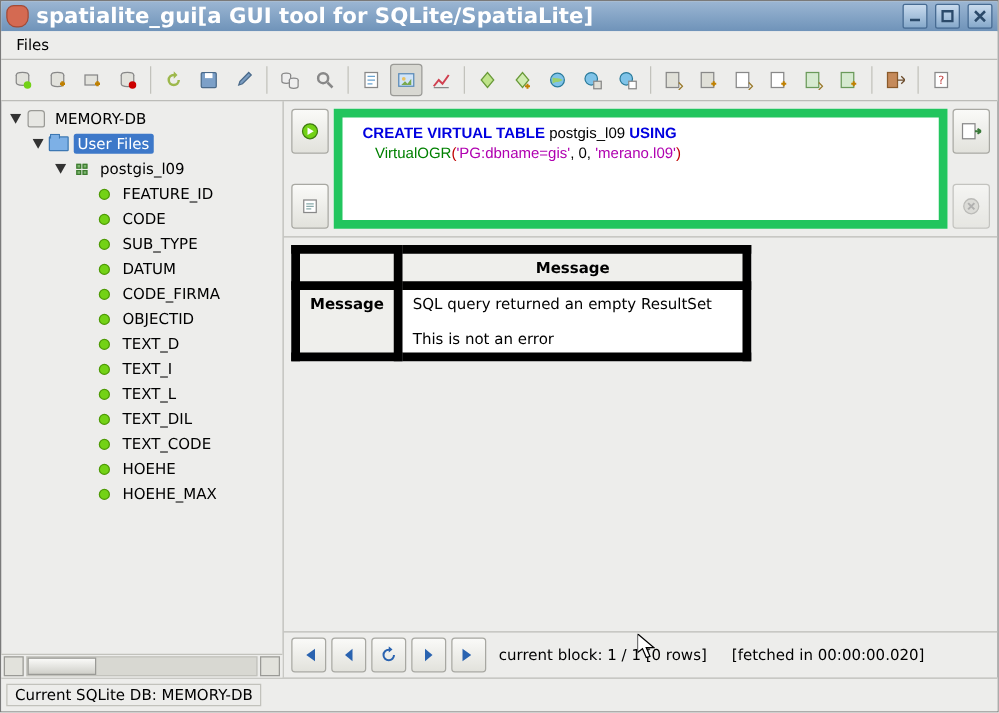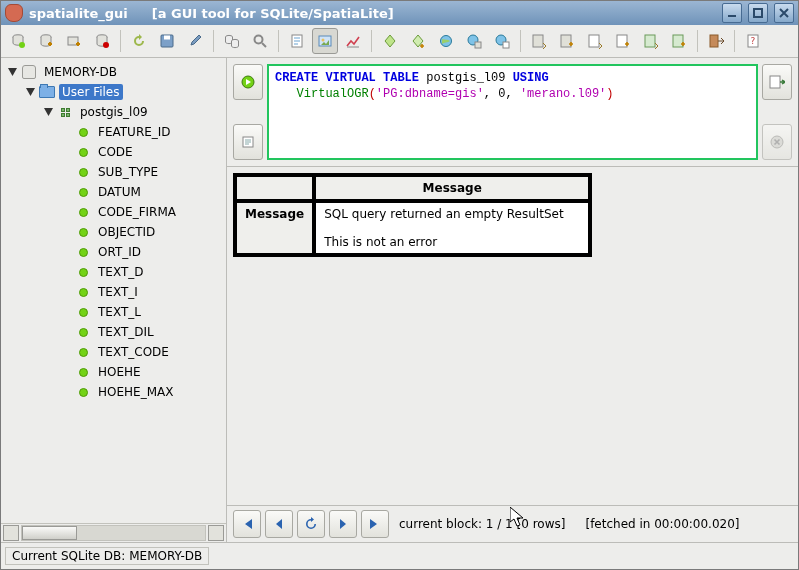--- a/index.html
+++ b/index.html
@@ -1,19 +1,19 @@
 <!DOCTYPE html>
 <html><head>
 <meta charset="utf-8">
 <style>
   html,body{margin:0;padding:0;font-family:"DejaVu Sans",Verdana,sans-serif;font-size:12px;color:#000;background:#ededeb;height:100%;}
   .window{width:799px;height:570px;display:flex;flex-direction:column;box-sizing:border-box;border:1px solid #7a7a7a;}
   .titlebar{height:24px;background:linear-gradient(to bottom,#9bb6d3 0%,#6f93b9 100%);display:flex;align-items:center;padding:0 4px;gap:6px;}
   .titlebar .app-icon{width:16px;height:16px;background:#d46a52;border-radius:6px 6px 8px 8px;border:1px solid #a34a36;}
-  .titlebar .title{flex:1;color:#fff;font-weight:bold;font-size:13px;display:flex;gap:24px;white-space:pre;}
+  .titlebar .title{flex:1;color:#fff;font-weight:bold;font-size:17px;display:flex;white-space:pre;}
   .win-btn{width:18px;height:18px;border:1px solid #476b92;background:linear-gradient(#c9dbee,#86a9cb);border-radius:2px;display:flex;align-items:center;justify-content:center;cursor:pointer;}
   .win-btn svg{width:10px;height:10px;stroke:#2b4a6a;stroke-width:2;fill:none;}
   .menubar{height:22px;background:#ededeb;border-bottom:1px solid #bcbcb8;display:flex;align-items:center;padding:0 4px;}
   .menu-item{padding:2px 8px;cursor:pointer;}
   .toolbar{height:32px;background:#ededeb;border-bottom:1px solid #bcbcb8;display:flex;align-items:center;padding:0 4px;gap:2px;overflow:hidden;}
   .tbtn{width:24px;height:24px;border:1px solid transparent;border-radius:3px;display:flex;align-items:center;justify-content:center;cursor:pointer;}
   .tbtn.active{border-color:#9a9a96;background:#d8d8d2;}
   .tsep{width:1px;height:22px;background:#c2c2bc;margin:0 3px;}
   .tbtn svg{width:16px;height:16px;}
   .body{flex:1;display:flex;min-height:0;}
@@ -35,28 +35,28 @@
   .node-sel{background:#3d78c9;color:#fff;}
   .hscroll{height:18px;border-top:1px solid #c2c2bc;display:flex;align-items:center;background:#ededeb;}
   .hscroll .stub{width:14px;height:14px;border:1px solid #9a9a96;background:#e2e2dc;margin:0 2px;}
   .hscroll .track{flex:1;height:14px;background:#d8d8d2;position:relative;border:1px solid #c2c2bc;}
   .hscroll .thumb{position:absolute;left:0;width:55px;height:100%;background:linear-gradient(#fafaf8,#d0d0ca);border:1px solid #9a9a96;box-sizing:border-box;}
   .right-pane{flex:1;display:flex;flex-direction:column;min-width:0;}
   .sql-area{border-bottom:1px solid #bcbcb8;padding:6px;display:flex;gap:4px;}
   .side-btns-l,.side-btns-r{display:flex;flex-direction:column;gap:24px;}
   .sbtn{width:28px;height:34px;border:1px solid #a8a8a2;border-radius:3px;background:linear-gradient(#fafaf8,#e2e2dc);display:flex;align-items:center;justify-content:center;cursor:pointer;}
   .sbtn.disabled{opacity:.6;cursor:default;}
-  .sql-box{flex:1;border:2px solid #22c55e;background:#fff;padding:4px 6px;font-family:Liberation Mono, monospace;font-size:12px;line-height:16px;white-space:pre;overflow:hidden;}
+  .sql-box{flex:1;border:7px solid #22c55e;background:#fff;padding:4px 16px;font-family:Liberation Sans, sans-serif;font-size:12px;line-height:16px;white-space:pre;overflow:hidden;}
   .kw-blue{color:#0000e0;font-weight:bold;}
   .kw-green{color:#008000;}
   .kw-red{color:#c00000;}
   .kw-mag{color:#b000b0;}
   .results{flex:1;border-bottom:1px solid #bcbcb8;padding:6px;overflow:hidden;}
   .rtable{border-collapse:collapse;background:#fff;}
-  .rtable th,.rtable td{border:4px solid #000000;padding:4px 8px;text-align:left;vertical-align:top;}
+  .rtable th,.rtable td{border:7px solid #000000;padding:4px 8px;text-align:left;vertical-align:top;}
   .rtable th{background:#efefec;font-weight:bold;text-align:center;}
   .rtable td.row-h{background:#efefec;font-weight:bold;}
   .rtable td.msg{white-space:pre-line;min-width:256px;}
   .nav-bar{height:36px;padding:0 6px;display:flex;align-items:center;gap:4px;}
   .nbtn{width:26px;height:26px;border:1px solid #a8a8a2;border-radius:3px;background:linear-gradient(#fafaf8,#e2e2dc);display:flex;align-items:center;justify-content:center;cursor:pointer;}
   .nbtn svg{width:14px;height:14px;fill:#2a63b0;}
   .status{height:22px;border-top:1px solid #bcbcb8;background:#ededeb;display:flex;align-items:center;padding:2px 4px;}
   .status span{border:1px solid #c2c2bc;padding:1px 6px;font-size:12px;background:#ededeb;}
   .cursor-arrow{position:absolute;pointer-events:none;}
 </style>
@@ -81,20 +81,23 @@
           <rect x="1" y="1" width="8" height="8"></rect>
         </svg>
       </div>
     <div class="win-btn">
         <svg viewBox="0 0 10 10">
           <path d="M1 1l8 8M9 1l-8 8"></path>
         </svg>
       </div>
   </div>
 
+  <div class="menubar">
+    <div class="menu-item">Files</div>
+  </div>
 
   <div class="toolbar">
     <div class="tbtn">
         <svg viewBox="0 0 16 16">
           <ellipse cx="8" cy="4" rx="5" ry="2.2" fill="#e2e2dc" stroke="#888"></ellipse>
           <path d="M3 4v6c0 1.2 2.2 2.2 5 2.2s5-1 5-2.2V4" fill="#e2e2dc" stroke="#888"></path>
           <circle cx="12" cy="12" r="3" fill="#73d216"></circle>
         </svg>
       </div>
     <div class="tbtn">
@@ -354,29 +357,20 @@
                             </span>
                             <span class="node-lbl">OBJECTID</span>
                           </div>
                         </li>
                         <li>
                           <div class="tree-row">
                             <span style="width:10px;"></span>
                             <span class="node-icon">
                               <span class="col-dot"></span>
                             </span>
-                            <span class="node-lbl">ORT_ID</span>
-                          </div>
-                        </li>
-                        <li>
-                          <div class="tree-row">
-                            <span style="width:10px;"></span>
-                            <span class="node-icon">
-                              <span class="col-dot"></span>
-                            </span>
                             <span class="node-lbl">TEXT_D</span>
                           </div>
                         </li>
                         <li>
                           <div class="tree-row">
                             <span style="width:10px;"></span>
                             <span class="node-icon">
                               <span class="col-dot"></span>
                             </span>
                             <span class="node-lbl">TEXT_I</span>

